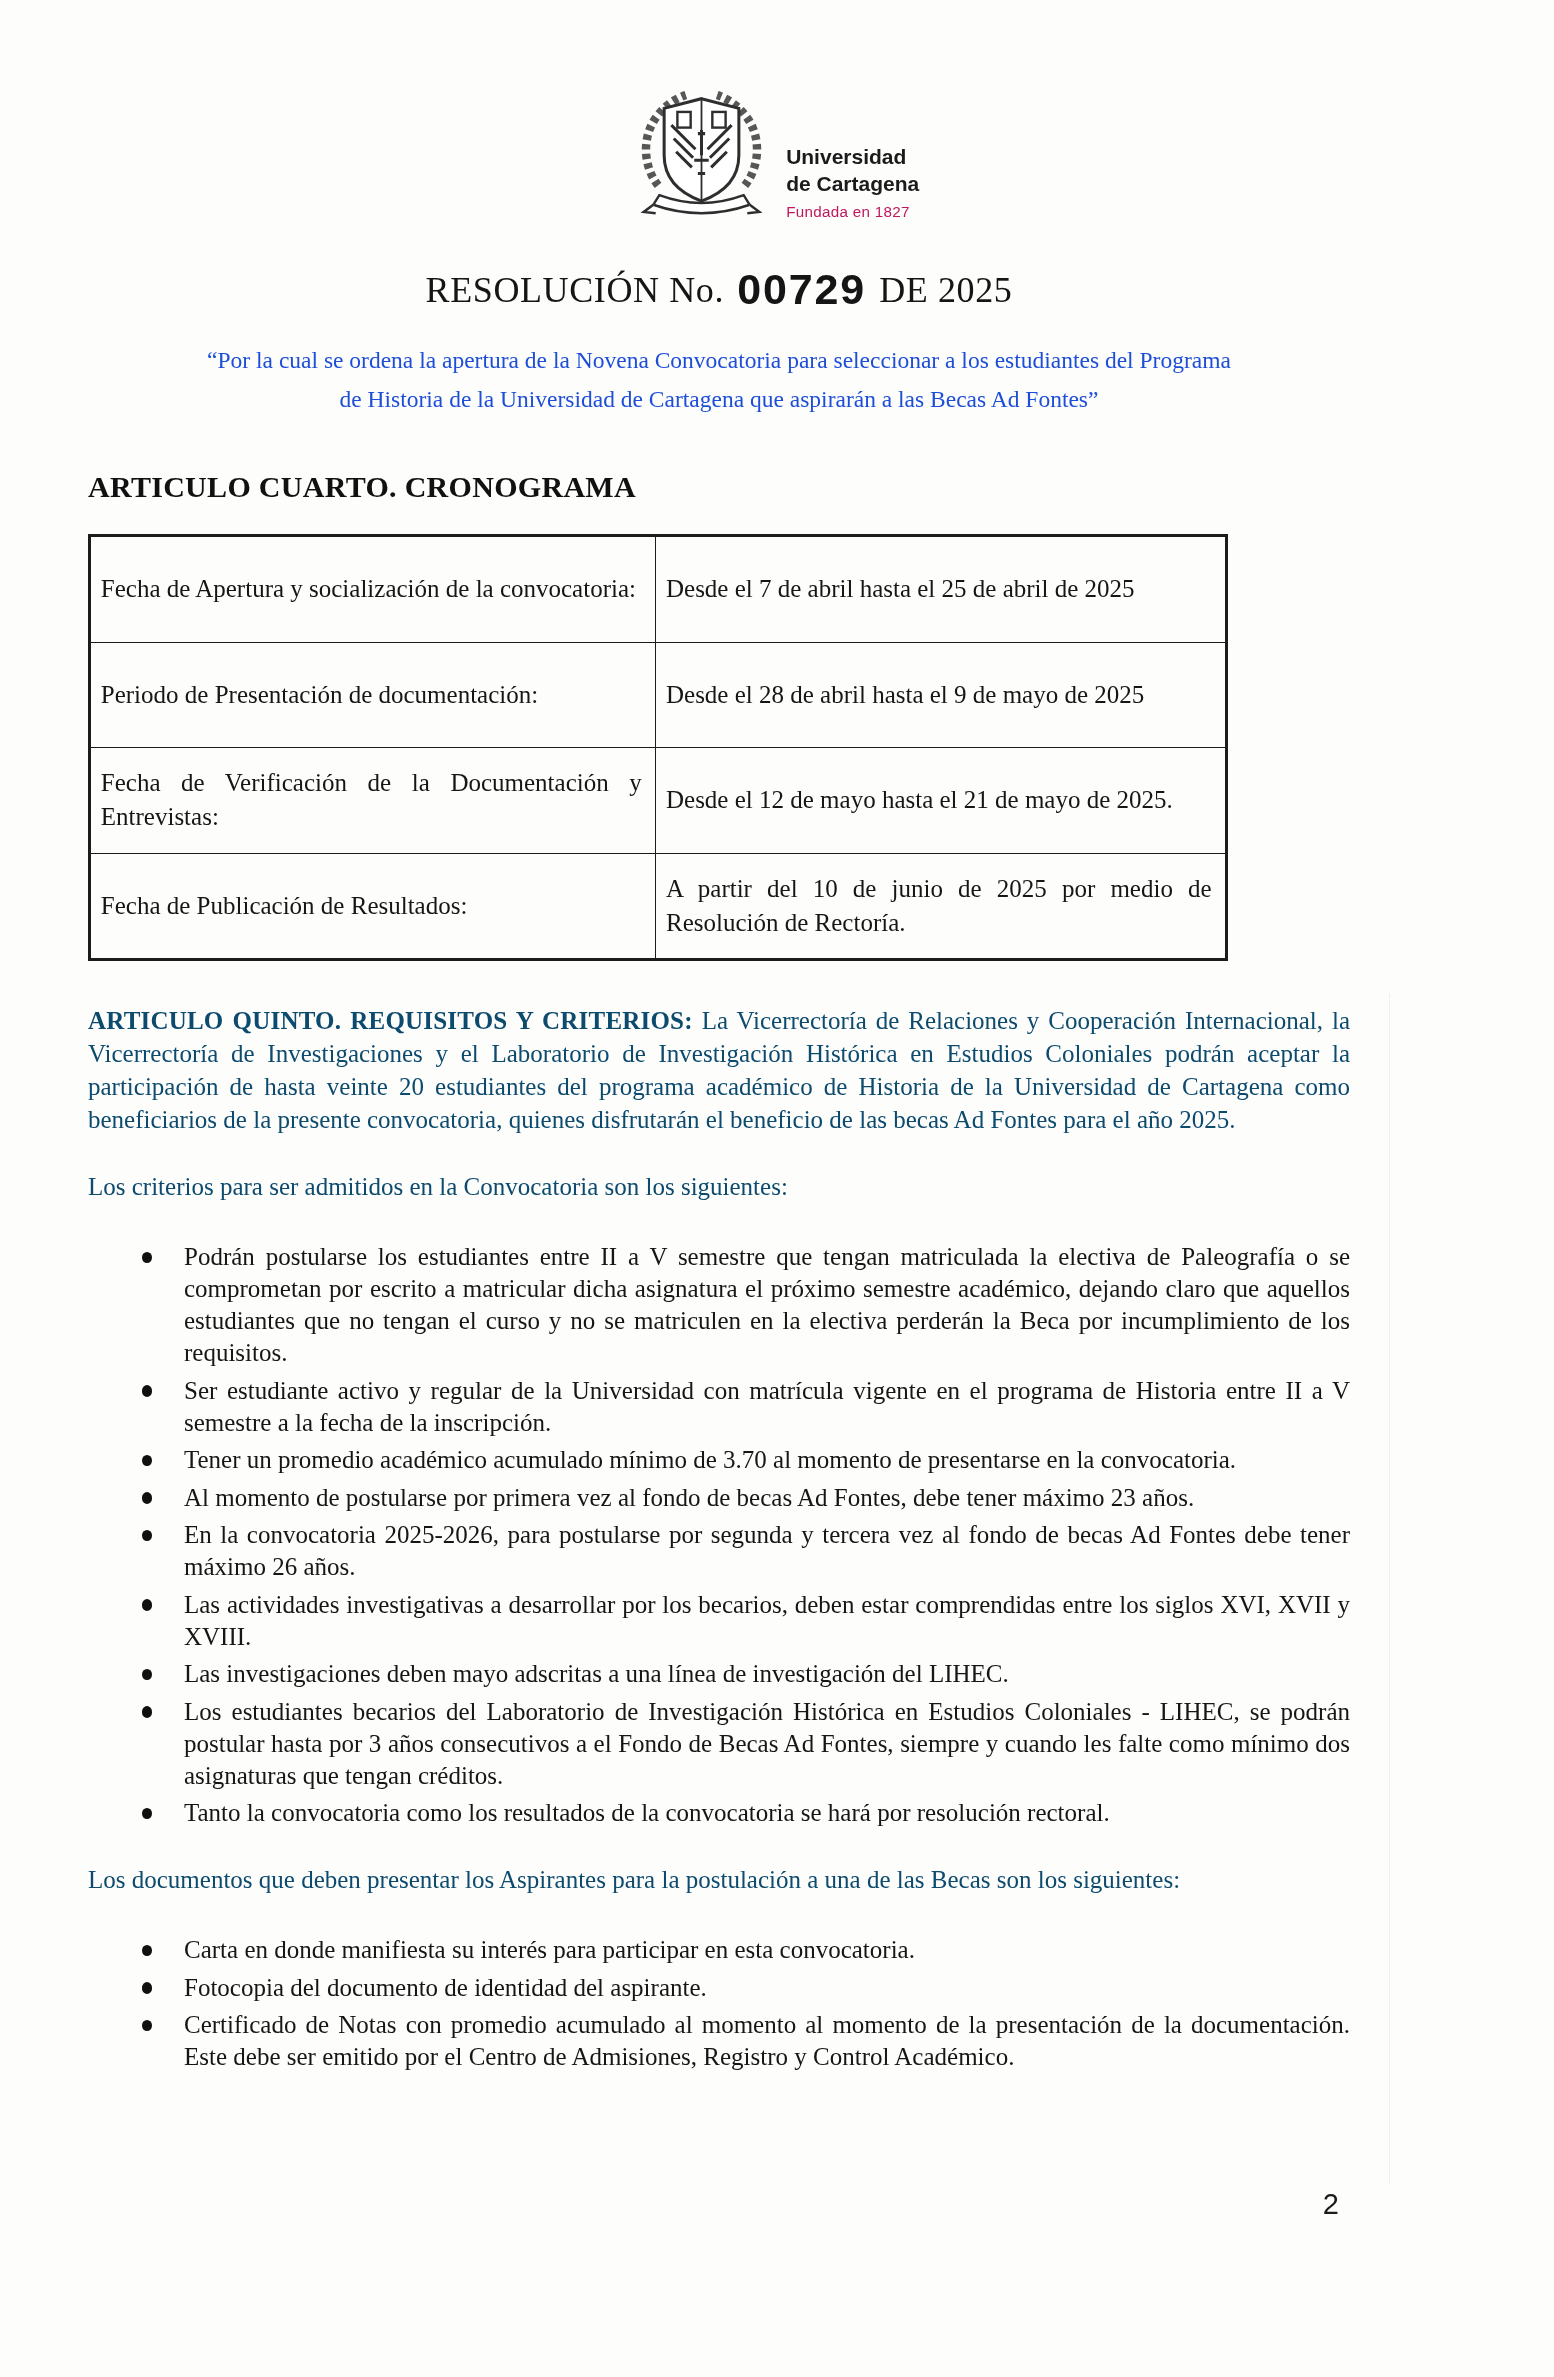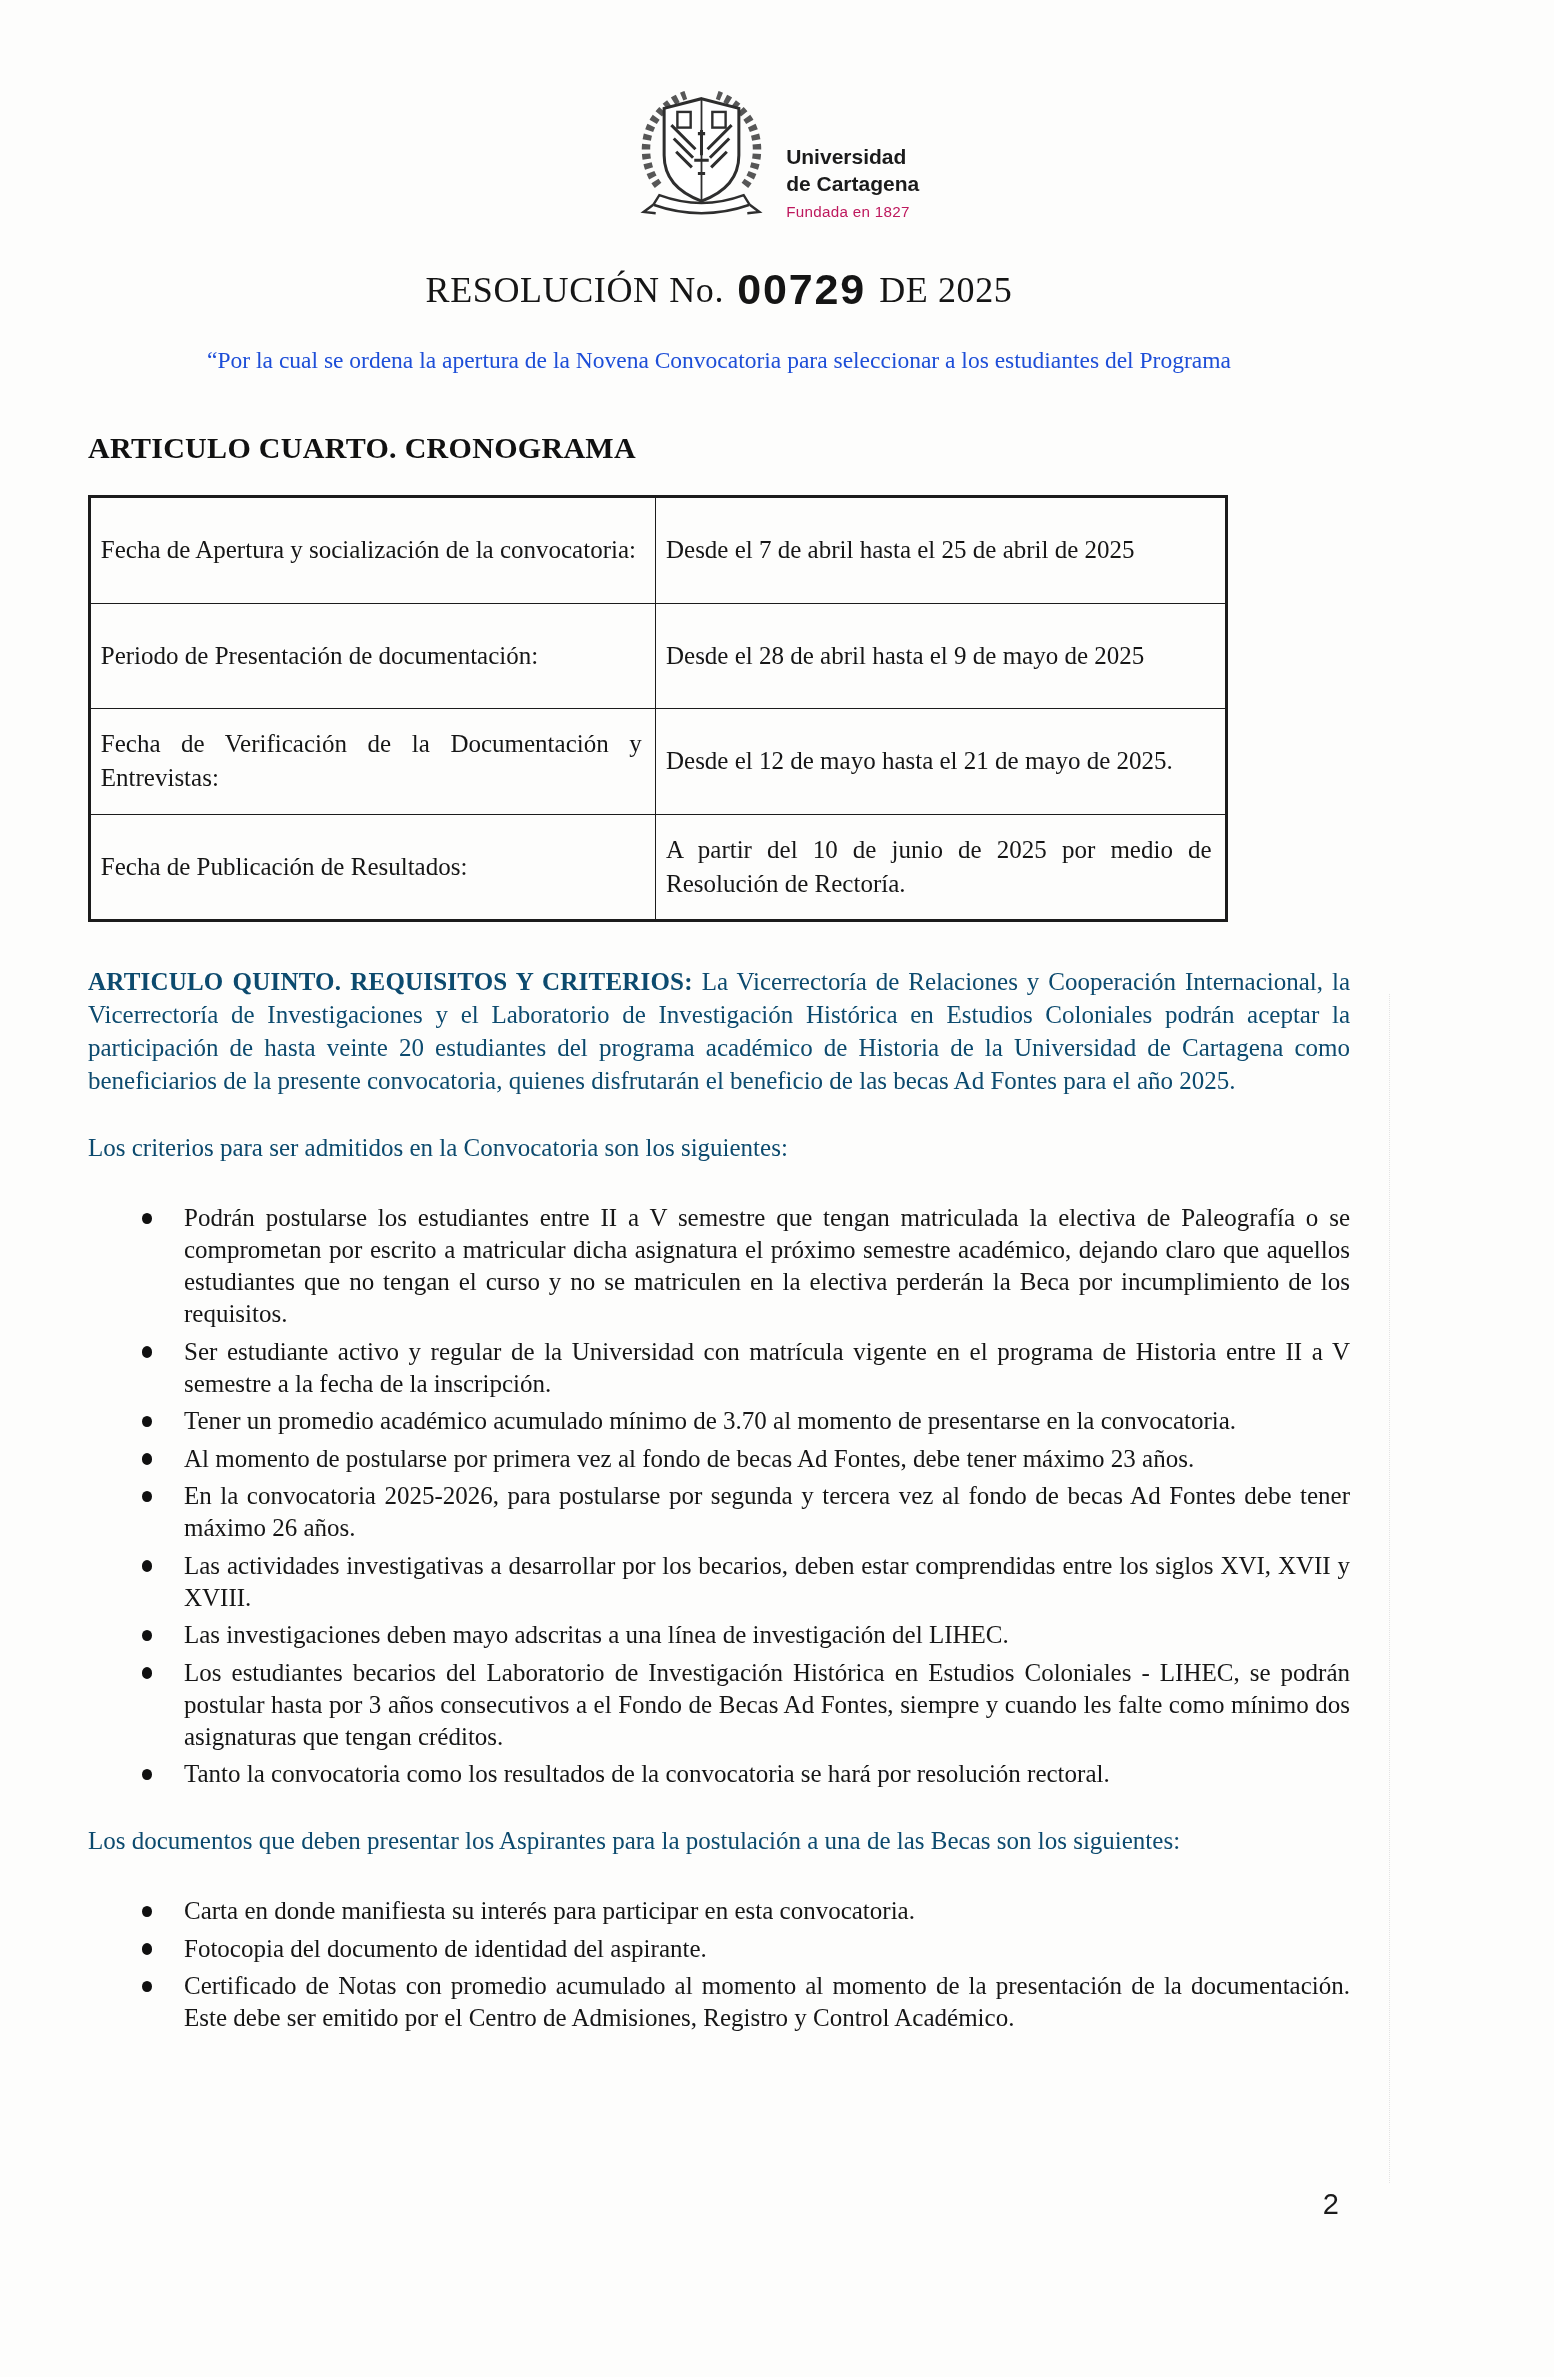--- a/index.html
+++ b/index.html
@@ -159,20 +159,21 @@
       <div class="wm-founded">Fundada en 1827</div>
     </div>
   </div>
 
   <div class="content">
 
     <h1 class="res-title"><span>RESOLUCIÓN No.</span> <span class="res-number">00729</span> <span>DE 2025</span></h1>
 
     <div class="subtitle">
       <div>“Por la cual se ordena la apertura de la Novena Convocatoria para seleccionar a los estudiantes del Programa</div>
+      <div>de Historia de la Universidad de Cartagena que aspirarán a las Becas Ad Fontes”</div>
     </div>
 
     <h2 class="h-articulo">ARTICULO CUARTO. CRONOGRAMA</h2>
 
     <table class="crono">
       <tbody>
         <tr>
           <td class="col-label">Fecha de Apertura y socialización de la convocatoria:</td>
           <td class="col-value">Desde el 7 de abril hasta el 25 de abril de 2025</td>
         </tr>

